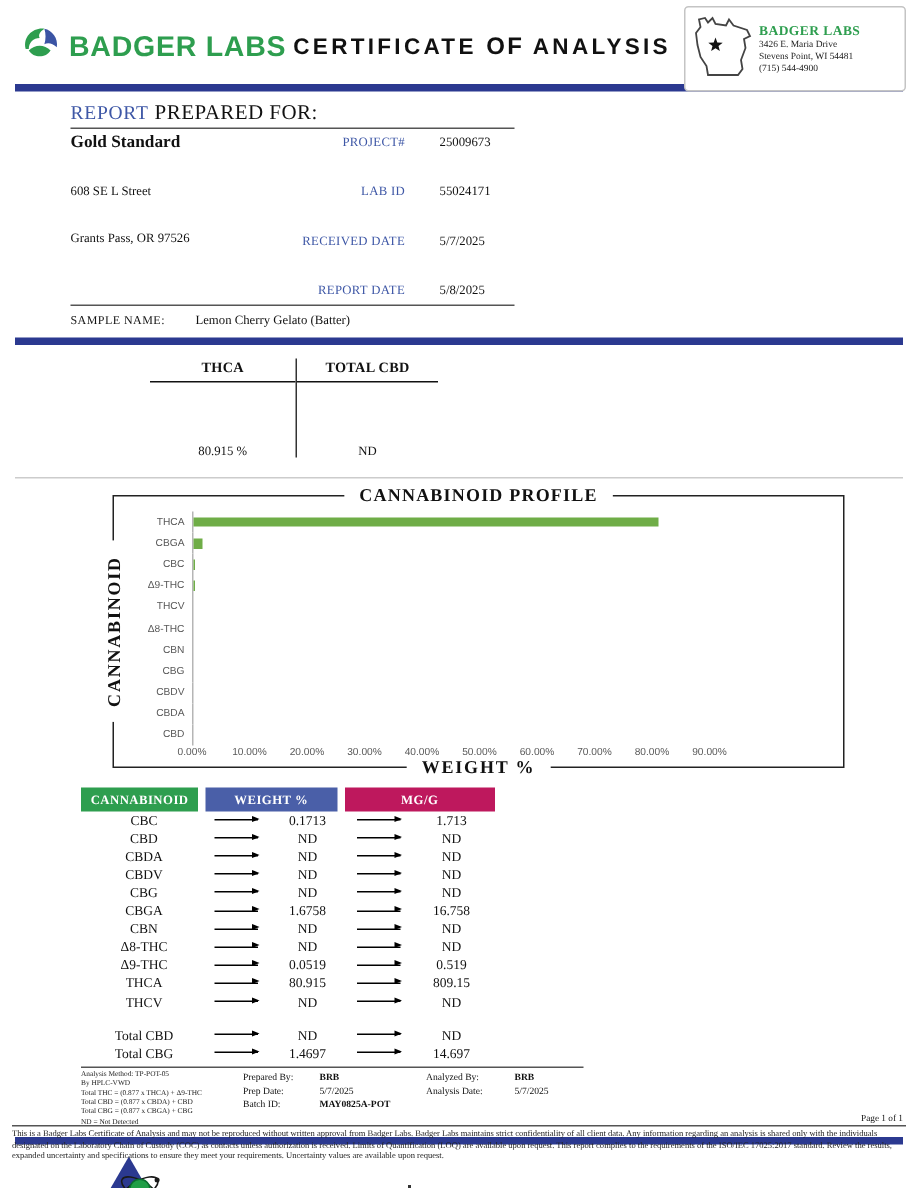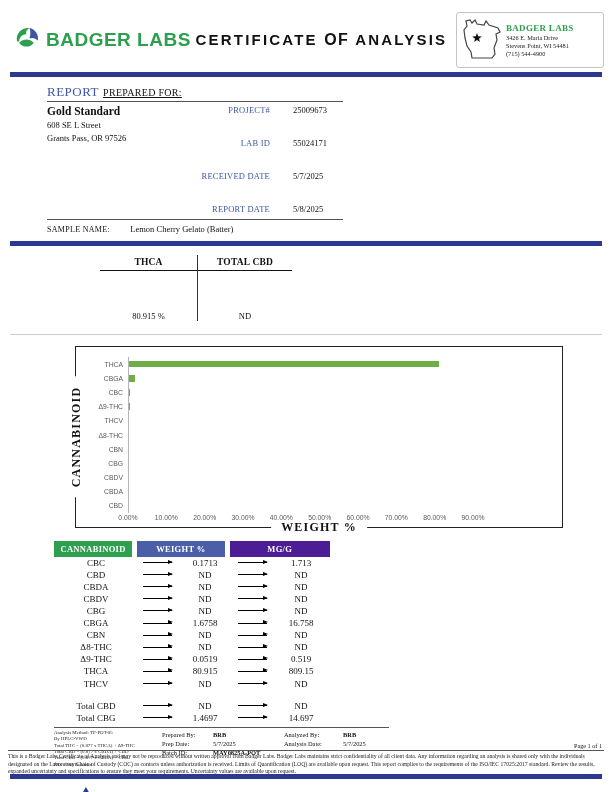--- a/index.html
+++ b/index.html
@@ -1,41 +1,41 @@
 <!DOCTYPE html>
 <html><head>
 <meta charset="utf-8">
 <style>
   html,body{margin:0;padding:0;background:#888;}
   .page{width:612px;height:792px;background:#fff;position:relative;overflow:hidden;
         font-family:"Liberation Serif",serif;color:#111;margin:0 auto;}
   
   .header{display:flex;align-items:center;justify-content:space-between;
-          padding:10px 8px 2px 14px;height:72px;box-sizing:border-box;}
+          padding:10px 8px 2px 14px;height:56px;box-sizing:border-box;}
   .brand{display:flex;align-items:center;gap:5px;}
   .brand-name{font-family:"Liberation Sans",sans-serif;font-weight:bold;font-size:19px;
               color:#2E9E4F;letter-spacing:.5px;white-space:nowrap;}
   .coa-title{font-family:"Liberation Sans",sans-serif;font-weight:bold;font-size:15px;
              letter-spacing:2.2px;white-space:nowrap;margin-left:-4px;}
   .coa-title .of{font-size:16px;letter-spacing:1.5px;}
   .wi-box{border:1px solid #c4c4c4;border-radius:3px;display:flex;align-items:center;
           gap:4px;padding:3px 5px;width:148px;box-sizing:border-box;background:#fff;}
   .wi-addr{line-height:1.25;}
   .wi-name{color:#2E9E4F;font-size:9px;font-weight:bold;letter-spacing:.3px;}
   .wi-line{font-size:6.3px;color:#222;}
   .navy{height:5px;background:#2B3990;margin:0 10px;}
   
   .report{padding-left:47px;}
   .report-head{width:296px;border-bottom:1px solid #555;padding:5px 0 1px;}
   .report-word{color:#3E57A6;font-size:13px;letter-spacing:.5px;}
-  .prepared-for{font-size:10px;letter-spacing:.3px;text-decoration:underline;}
+  .prepared-for{font-size:14px;letter-spacing:.3px;}
   .report-grid{width:296px;display:flex;justify-content:space-between;
                border-bottom:1px solid #555;padding:3px 0 5px;}
   .client-name{font-size:11.5px;font-weight:bold;}
-  .client-line{font-size:8.5px;margin-top:3px;}
+  .client-line{font-size:8.5px;margin-top:21px;}
   .meta{display:grid;grid-template-columns:92px 50px;column-gap:6px;row-gap:2.5px;font-size:8.5px;gap:23px;}
   .meta-label{color:#3E57A6;text-align:right;letter-spacing:.2px;}
   .meta-value{color:#111;}
   .sample-row{font-size:8px;padding:4px 0 7px;letter-spacing:.3px;}
   .sample-name{font-size:8.5px;margin-left:18px;letter-spacing:0;}
   
   .summary{display:flex;margin:9px 0 0 100px;text-align:center;}
   .s-col{box-sizing:border-box;}
   .s-col + .s-col{border-left:1px solid #333;}
   .s-label{font-size:9.5px;font-weight:bold;border-bottom:1.5px solid #111;
@@ -63,21 +63,21 @@
   .ticks{position:relative;height:12px;margin-left:52px;}
   .tick{position:absolute;transform:translateX(-50%);font-family:"Liberation Sans",sans-serif;
         font-size:6.8px;color:#595959;top:1px;white-space:nowrap;}
   
   .ctable{margin:13px 0 0 54px;width:276px;}
   .thead{display:flex;gap:5px;}
   .th{color:#fff;font-weight:bold;text-align:center;font-size:8.5px;padding:2.5px 0 3px;
       letter-spacing:.3px;box-sizing:border-box;}
   .th1{width:84px;background:#2E9E4F;}
   .th2{width:94px;background:#4A5FA8;}
-  .th3{width:108px;background:#4c1d95;}
+  .th3{width:108px;background:#be185d;}
   .trow{display:flex;align-items:center;height:12.1px;font-size:9px;}
   .td-name{width:84px;text-align:center;}
   .td-arr{flex:1;padding:0 5px;}
   .td-val1{width:56px;text-align:center;}
   .td-val2{width:58px;text-align:center;}
   .arrow{display:block;height:1px;background:#000;position:relative;width:100%;}
   .arrow::after{content:"";position:absolute;right:-1px;top:-2.5px;
                 border-left:5px solid #000;border-top:2.5px solid transparent;
                 border-bottom:2.5px solid transparent;}
   .gap-row{height:10px;}
@@ -188,20 +188,21 @@
       <div class="s-value">80.915 %</div>
     </div>
     <div class="s-col" style="width:95px">
       <div class="s-label">TOTAL CBD</div>
       <div class="s-value">ND</div>
     </div>
   </div>
   <div class="hr-light"></div>
 
   <div class="chart-outer">
+    <div class="chart-title">CANNABINOID PROFILE</div>
     <div class="chart-ylabel">CANNABINOID</div>
     <div class="plot">
       <div class="crow">
           <span class="clabel">THCA</span>
           <div class="cbars">
             <div class="bar" style="width: 310.174px; background: rgb(111, 173, 71);"></div>
           </div>
         </div>
       <div class="crow">
           <span class="clabel">CBGA</span>

